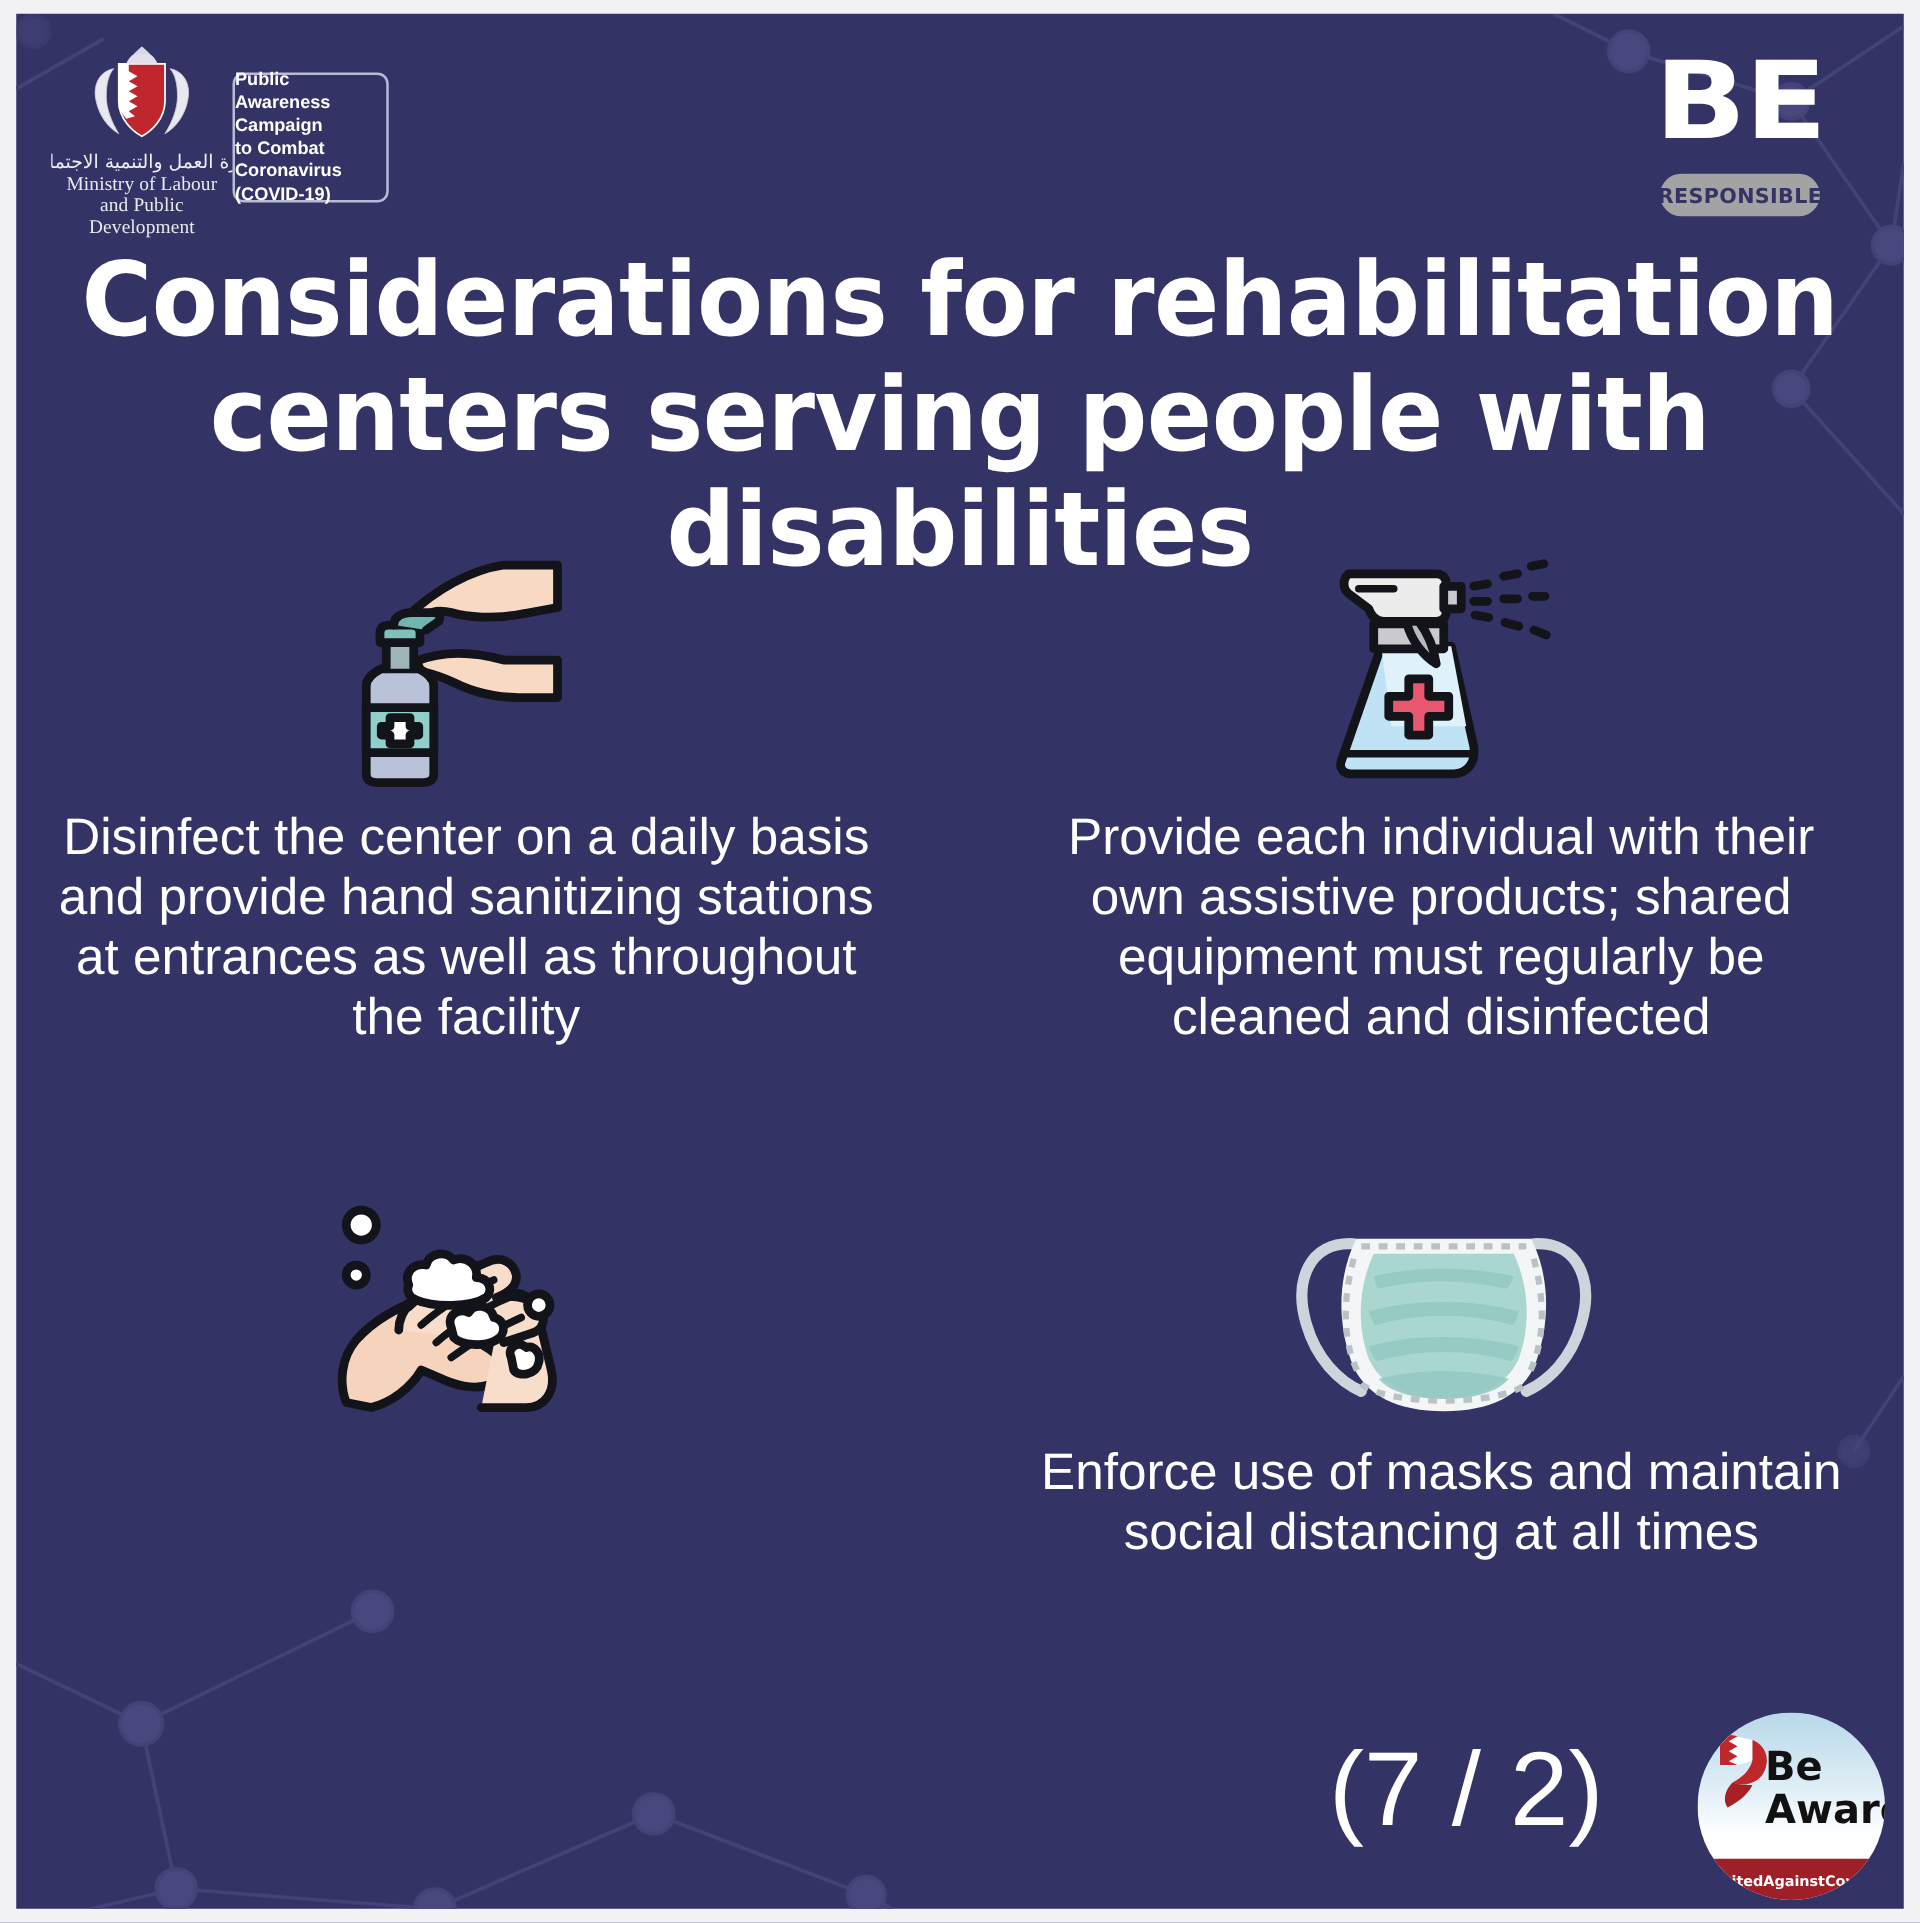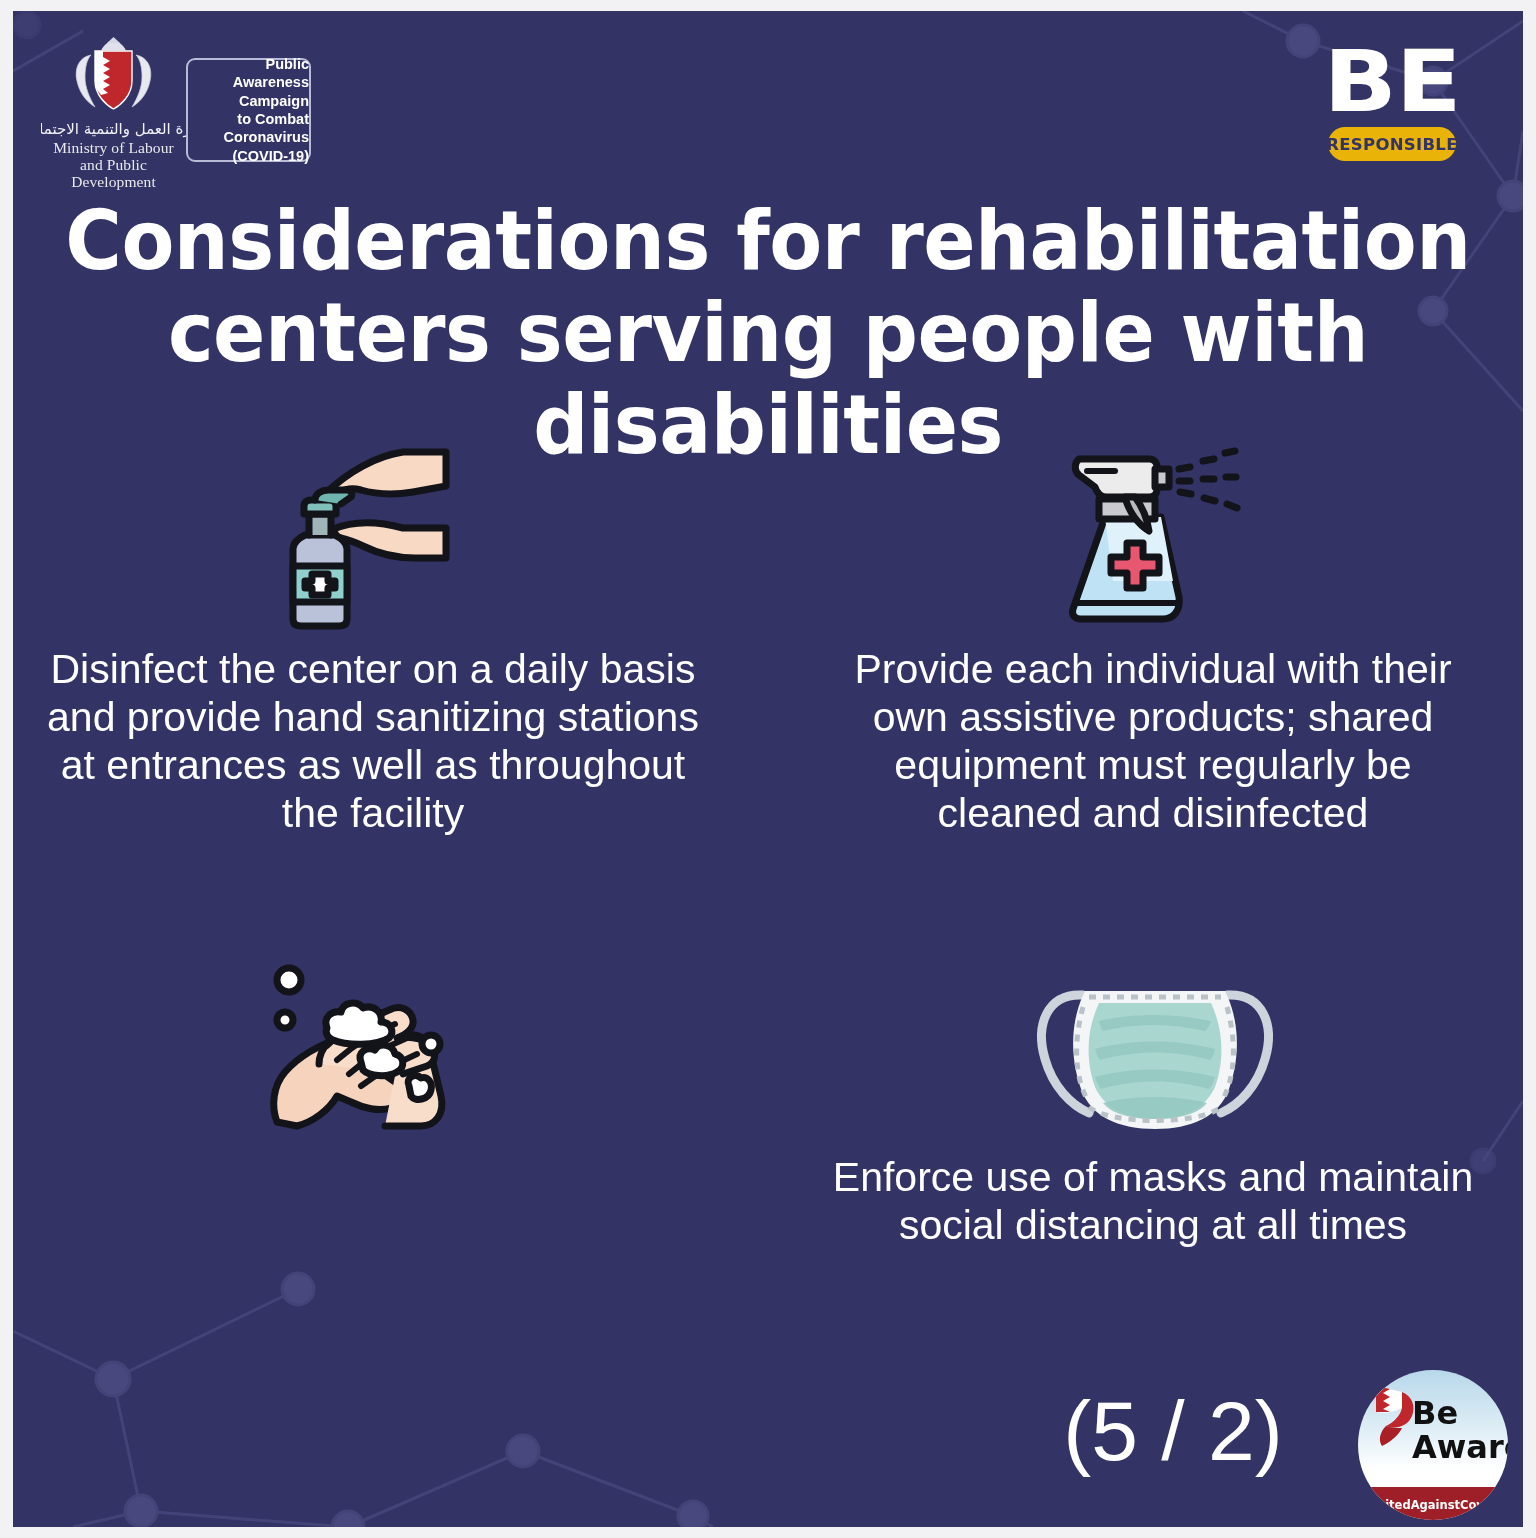--- a/index.html
+++ b/index.html
@@ -68,21 +68,21 @@
     width: 125px;
     height: 104px;
     border: 2px solid #b9bbd6;
     border-radius: 9px;
     box-sizing: border-box;
     display: flex;
     align-items: center;
     justify-content: center;
   }
   #campaign-box .lines {
-    text-align: right;
+    text-align: left;
     font-size: 14.5px;
     font-weight: bold;
     line-height: 18.4px;
     color: #ffffff;
   }
   #be-logo {
     position: absolute;
     right: 36px;
     top: 32px;
     width: 190px;
@@ -91,24 +91,24 @@
   #be-word {
     font-size: 86px;
     line-height: 76px;
     font-weight: bold;
     color: #ffffff;
     letter-spacing: -1px;
     font-family: "DejaVu Sans", sans-serif;
     transform: scaleX(1.12);
   }
   #be-pill {
-    margin: 8px auto 0 auto;
+    margin: 20px auto 0 auto;
     width: 128px;
     height: 34px;
-    background: #eab308;
+    background: #a3a3a3;
     border-radius: 17px;
     display: flex;
     align-items: center;
     justify-content: center;
   }
   #be-pill span {
     font-size: 16.5px;
     font-weight: bold;
     color: #333366;
     letter-spacing: 0.3px;
@@ -439,21 +439,21 @@
             <path d="M204 48 C214 84 212 118 200 140"></path>
             <path d="M66 148 C86 166 178 166 198 148"></path>
           </g>
         </svg>
       </div>
       <div class="card-text">Enforce use of masks and maintain social distancing at all times</div>
     </div>
 
   </div>
 
-  <div id="page-counter">(5 / 2)</div>
+  <div id="page-counter">(7 / 2)</div>
 
   <div id="be-aware-badge">
     <svg class="ribbon" viewBox="0 0 60 70">
       <path d="M8 8 L34 14 L34 30 C26 34 16 36 8 34 Z" fill="#ffffff"></path>
       <path d="M8 8 L22 11 L15 15 L22 19 L15 23 L22 27 L15 31 L22 34 L8 34 Z" fill="#c0272d"></path>
       <path d="M34 14 C44 18 48 28 44 38 C40 48 28 52 18 48 C26 44 32 38 34 30 Z" fill="#c0272d"></path>
       <path d="M18 48 C12 54 10 62 14 68 C22 64 30 58 34 50 C30 50 24 50 18 48 Z" fill="#a81f26"></path>
     </svg>
     <div class="words">
       <div>Be</div>

